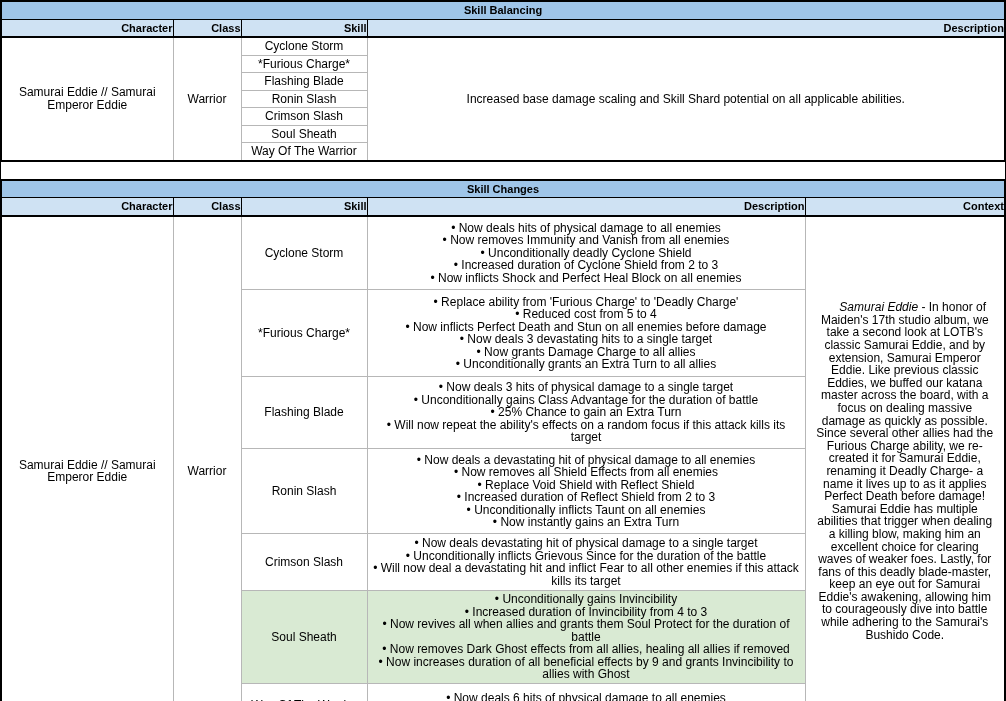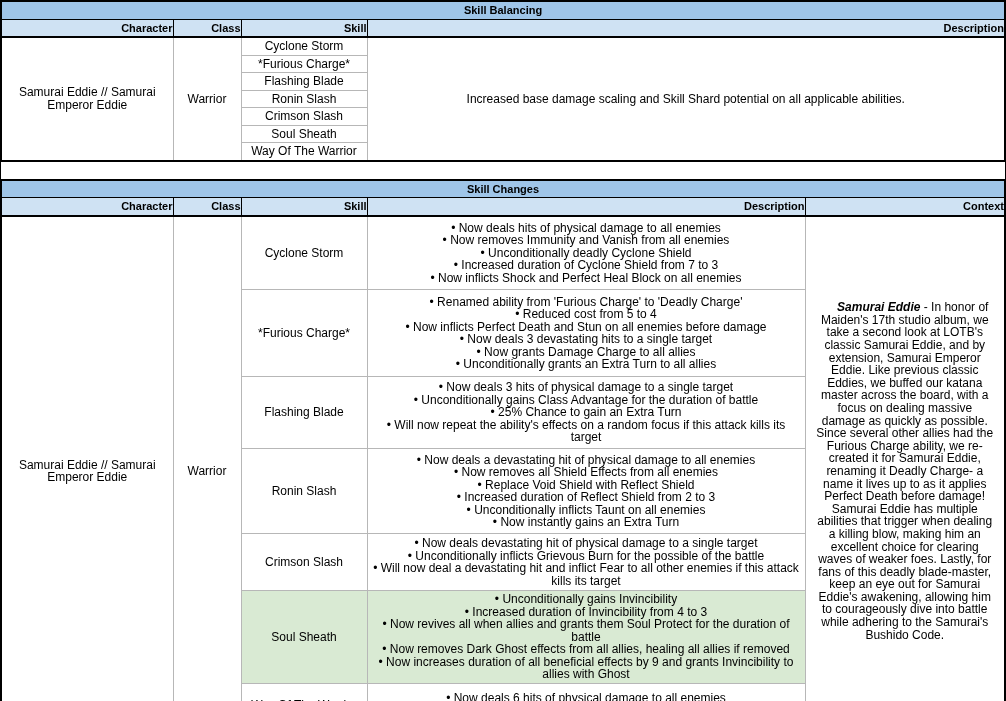--- a/index.html
+++ b/index.html
@@ -42,21 +42,21 @@
     line-height: 12.5px;
     text-align: center;
     vertical-align: middle;
     padding: 2px 4px;
   }
   .hl { background: var(--highlight-bg, #d9ead3); margin-left: 16px; }
   .context-cell {
     padding: 4px 9px;
     line-height: 12.6px;
   }
-  .context-lead { font-weight: 700; font-style: italic; margin-left: 16px; }
+  .context-lead { font-weight: 400; font-style: italic; margin-left: 16px; }
   .gap {
     height: 17px;
     width: 1006px;
     border-left: 1px solid #000;
     border-right: 1px solid #000;
     background: #fff;
   }
 </style>
 </head>
 <body>
@@ -133,29 +133,29 @@
     </tbody>
       <tbody id="chg-rows">
         <tr style="height: 74px;">
           <td class="cell" rowspan="7">Samurai Eddie // Samurai Emperor Eddie</td>
           <td class="cell" rowspan="7">Warrior</td>
           <td class="cell">Cyclone Storm</td>
           <td class="cell">
             <div>• Now deals hits of physical damage to all enemies</div>
             <div>• Now removes Immunity and Vanish from all enemies</div>
             <div>• Unconditionally deadly Cyclone Shield</div>
-            <div>• Increased duration of Cyclone Shield from 7 to 3</div>
+            <div>• Increased duration of Cyclone Shield from 2 to 3</div>
             <div>• Now inflicts Shock and Perfect Heal Block on all enemies</div>
           </td>
           <td class="cell context-cell" rowspan="7"><span class="context-lead">Samurai Eddie</span><span> - In honor of Maiden's 17th studio album, we take a second look at LOTB's classic Samurai Eddie, and by extension, Samurai Emperor Eddie. Like previous classic Eddies, we buffed our katana master across the board, with a focus on dealing massive damage as quickly as possible. Since several other allies had the Furious Charge ability, we re-created it for Samurai Eddie, renaming it Deadly Charge- a name it lives up to as it applies Perfect Death before damage! Samurai Eddie has multiple abilities that trigger when dealing a killing blow, making him an excellent choice for clearing waves of weaker foes. Lastly, for fans of this deadly blade-master, keep an eye out for Samurai Eddie's awakening, allowing him to courageously dive into battle while adhering to the Samurai's Bushido Code.</span></td>
         </tr>
         <tr style="height: 87px;">
           <td class="cell">*Furious Charge*</td>
           <td class="cell">
-            <div>• Renamed ability from 'Furious Charge' to 'Deadly Charge'</div>
+            <div>• Replace ability from 'Furious Charge' to 'Deadly Charge'</div>
             <div>• Reduced cost from 5 to 4</div>
             <div>• Now inflicts Perfect Death and Stun on all enemies before damage</div>
             <div>• Now deals 3 devastating hits to a single target</div>
             <div>• Now grants Damage Charge to all allies</div>
             <div>• Unconditionally grants an Extra Turn to all allies</div>
           </td>
         </tr>
         <tr style="height: 72px;">
           <td class="cell">Flashing Blade</td>
           <td class="cell">
@@ -173,21 +173,21 @@
             <div>• Replace Void Shield with Reflect Shield</div>
             <div>• Increased duration of Reflect Shield from 2 to 3</div>
             <div>• Unconditionally inflicts Taunt on all enemies</div>
             <div>• Now instantly gains an Extra Turn</div>
           </td>
         </tr>
         <tr style="height: 57px;">
           <td class="cell">Crimson Slash</td>
           <td class="cell">
             <div>• Now deals devastating hit of physical damage to a single target</div>
-            <div>• Unconditionally inflicts Grievous Burn for the possible of the battle</div>
+            <div>• Unconditionally inflicts Grievous Since for the duration of the battle</div>
             <div>• Will now deal a devastating hit and inflict Fear to all other enemies if this attack kills its target</div>
           </td>
         </tr>
         <tr style="height: 71px;">
           <td class="cell hl">Soul Sheath</td>
           <td class="cell hl">
             <div>• Unconditionally gains Invincibility</div>
             <div>• Increased duration of Invincibility from 4 to 3</div>
             <div>• Now revives all when allies and grants them Soul Protect for the duration of battle</div>
             <div>• Now removes Dark Ghost effects from all allies, healing all allies if removed</div>

